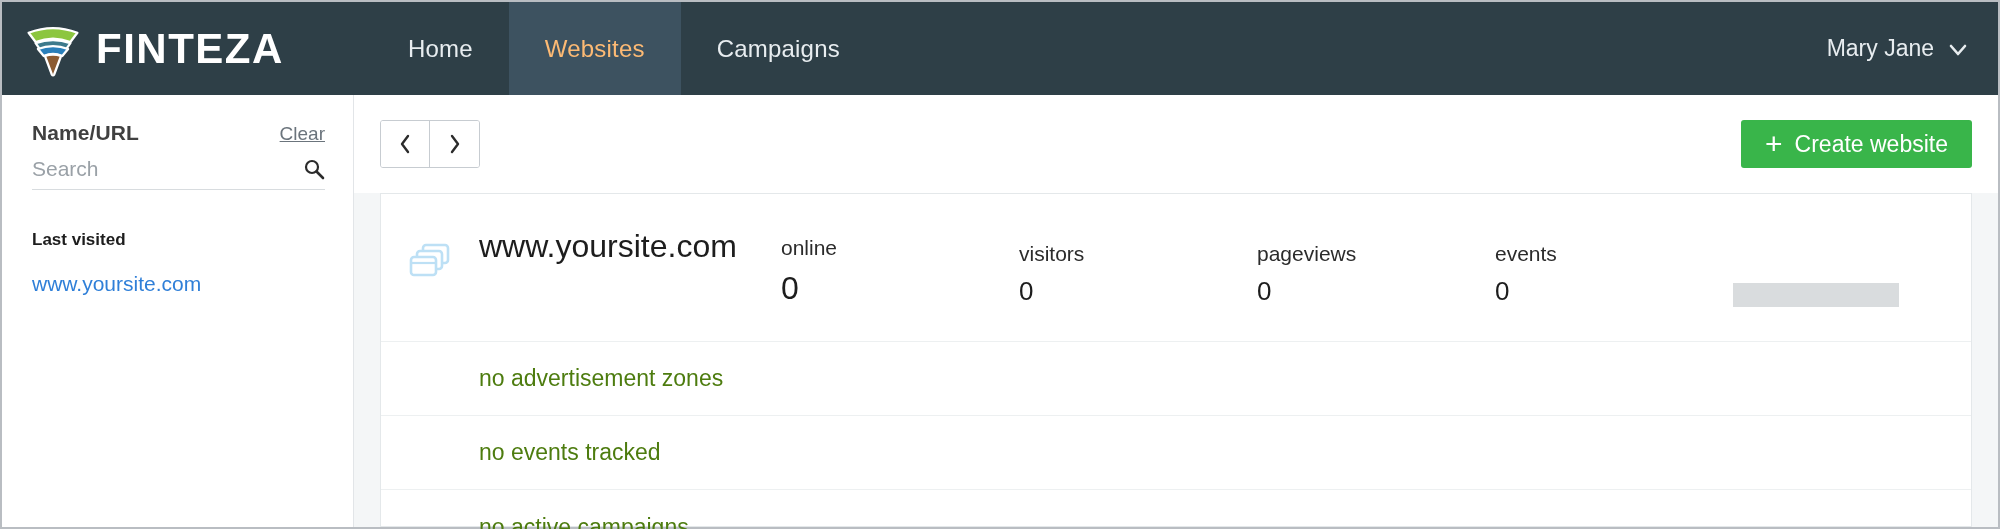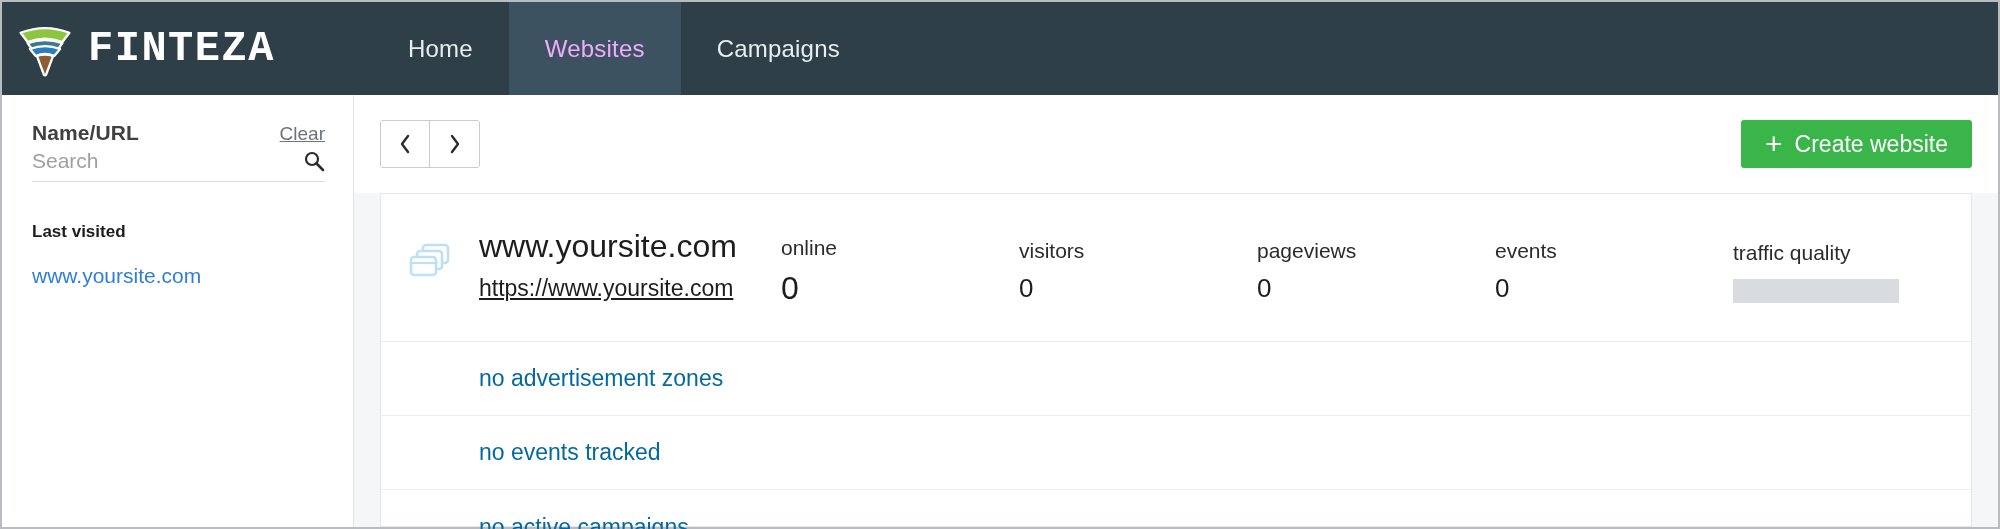--- a/index.html
+++ b/index.html
@@ -27,25 +27,24 @@
     height: 93px;
     background: #2e3f47;
     display: flex;
     align-items: stretch;
     flex: 0 0 93px;
     position: relative;
   }
   .brand {
     display: flex;
     align-items: center;
-    padding-left: 14px;
+    padding-left: 22px;
     padding-right: 20px;
     width: 370px;
     flex: 0 0 370px;
-    font-family: Liberation Mono, monospace;
   }
   .brand-logo {
     width: 58px;
     height: 58px;
     flex: 0 0 58px;
     margin-right: 14px;
     display: block;
   }
   .brand-name {
     color: #ffffff;
@@ -66,21 +65,21 @@
     justify-content: center;
     padding: 0 36px;
     color: #e8edf0;
     font-size: 24px;
     letter-spacing: .2px;
     cursor: pointer;
     white-space: nowrap;
   }
   .nav-item.active {
     background: #3d5260;
-    color: #f0abfc;
+    color: #fdba74;
     text-align: center;
   }
 
   .user-menu {
     margin-left: auto;
     display: flex;
     align-items: center;
     padding-right: 30px;
     color: #e8edf0;
     font-size: 23px;
@@ -121,21 +120,21 @@
     color: #404040;
     letter-spacing: .1px;
   }
   .clear-link {
     font-size: 19px;
     color: #6b747c;
     text-decoration: underline;
     cursor: pointer;
   }
   .search-wrap {
-    margin-top: 4px;
+    margin-top: 12px;
     border-bottom: 1px solid #d8dcdf;
     display: flex;
     align-items: center;
     padding-bottom: 8px;
   }
   .search-input {
     border: 0;
     outline: none;
     font-size: 21px;
     color: #2b2b2b;
@@ -304,21 +303,21 @@
     font-size: 23px;
     color: #1d1d1d;
     text-decoration: underline;
     cursor: pointer;
     white-space: nowrap;
   }
 
   .metrics {
     display: flex;
     flex: 1 1 auto;
-    align-items: center;
+    align-items: flex-end;
     padding-top: 8px;
   }
   .metric {
     flex: 1 1 0;
     min-width: 0;
   }
   .metric-label {
     font-size: 21px;
     color: #2b2b2b;
     white-space: nowrap;
@@ -337,21 +336,21 @@
     background: #d9dcde;
   }
 
   .empty-row {
     display: flex;
     align-items: center;
     height: 74px;
     border-bottom: 1px solid #edf0f1;
     padding-left: 98px;
     font-size: 23px;
-    color: #0369a1;
+    color: #4d7c0f;
   }
   .empty-row:last-child { border-bottom: 0; }
 </style>
 </head>
 <body>
 
 <div class="page">
 
   <div class="topbar">
 
@@ -366,20 +365,28 @@
       </svg>
       <div class="brand-name">FINTEZA</div>
     </div>
 
     <div class="nav">
       <div class="nav-item">Home</div>
       <div class="nav-item active">Websites</div>
       <div class="nav-item">Campaigns</div>
     </div>
 
+    <div class="user-menu">
+      <span>Mary Jane</span>
+      <span class="caret">
+        <svg viewBox="0 0 20 20" width="20" height="20">
+          <path d="M3 6 L10 14 L17 6" fill="none" stroke="#e8edf0" stroke-width="2.6" stroke-linecap="round" stroke-linejoin="round"></path>
+        </svg>
+      </span>
+    </div>
 
   </div>
 
   <div class="body">
 
     <div class="sidebar">
       <div class="side-head">
         <span class="side-title">Name/URL</span>
         <span class="clear-link">Clear</span>
       </div>
@@ -433,21 +440,20 @@
               <span class="site-icon">
                 <svg viewBox="0 0 42 38" width="42" height="38">
                   <rect x="14" y="3" width="25" height="18" rx="3" fill="none" stroke="#bde0f5" stroke-width="2.6"></rect>
                   <rect x="8" y="9" width="25" height="18" rx="3" fill="#ffffff" stroke="#bde0f5" stroke-width="2.6"></rect>
                   <rect x="2" y="15" width="25" height="18" rx="3" fill="#ffffff" stroke="#bde0f5" stroke-width="2.6"></rect>
                   <line x1="2" y1="21" x2="27" y2="21" stroke="#bde0f5" stroke-width="2.2"></line>
                 </svg>
               </span>
               <div>
                 <div class="site-name">www.yoursite.com</div>
-                <a class="site-url">https://www.yoursite.com</a>
               </div>
             </div>
 
             <div class="metrics">
               <div class="metric online">
                 <div class="metric-label">online</div>
                 <div class="metric-value">0</div>
               </div>
               <div class="metric">
                 <div class="metric-label">visitors</div>
@@ -455,21 +461,20 @@
               </div>
               <div class="metric">
                 <div class="metric-label">pageviews</div>
                 <div class="metric-value">0</div>
               </div>
               <div class="metric">
                 <div class="metric-label">events</div>
                 <div class="metric-value">0</div>
               </div>
               <div class="metric quality">
-                <div class="metric-label">traffic quality</div>
                 <div class="quality-bar"></div>
               </div>
             </div>
 
           </div>
 
           <div class="empty-row">no advertisement zones</div>
           <div class="empty-row">no events tracked</div>
           <div class="empty-row">no active campaigns</div>
 

